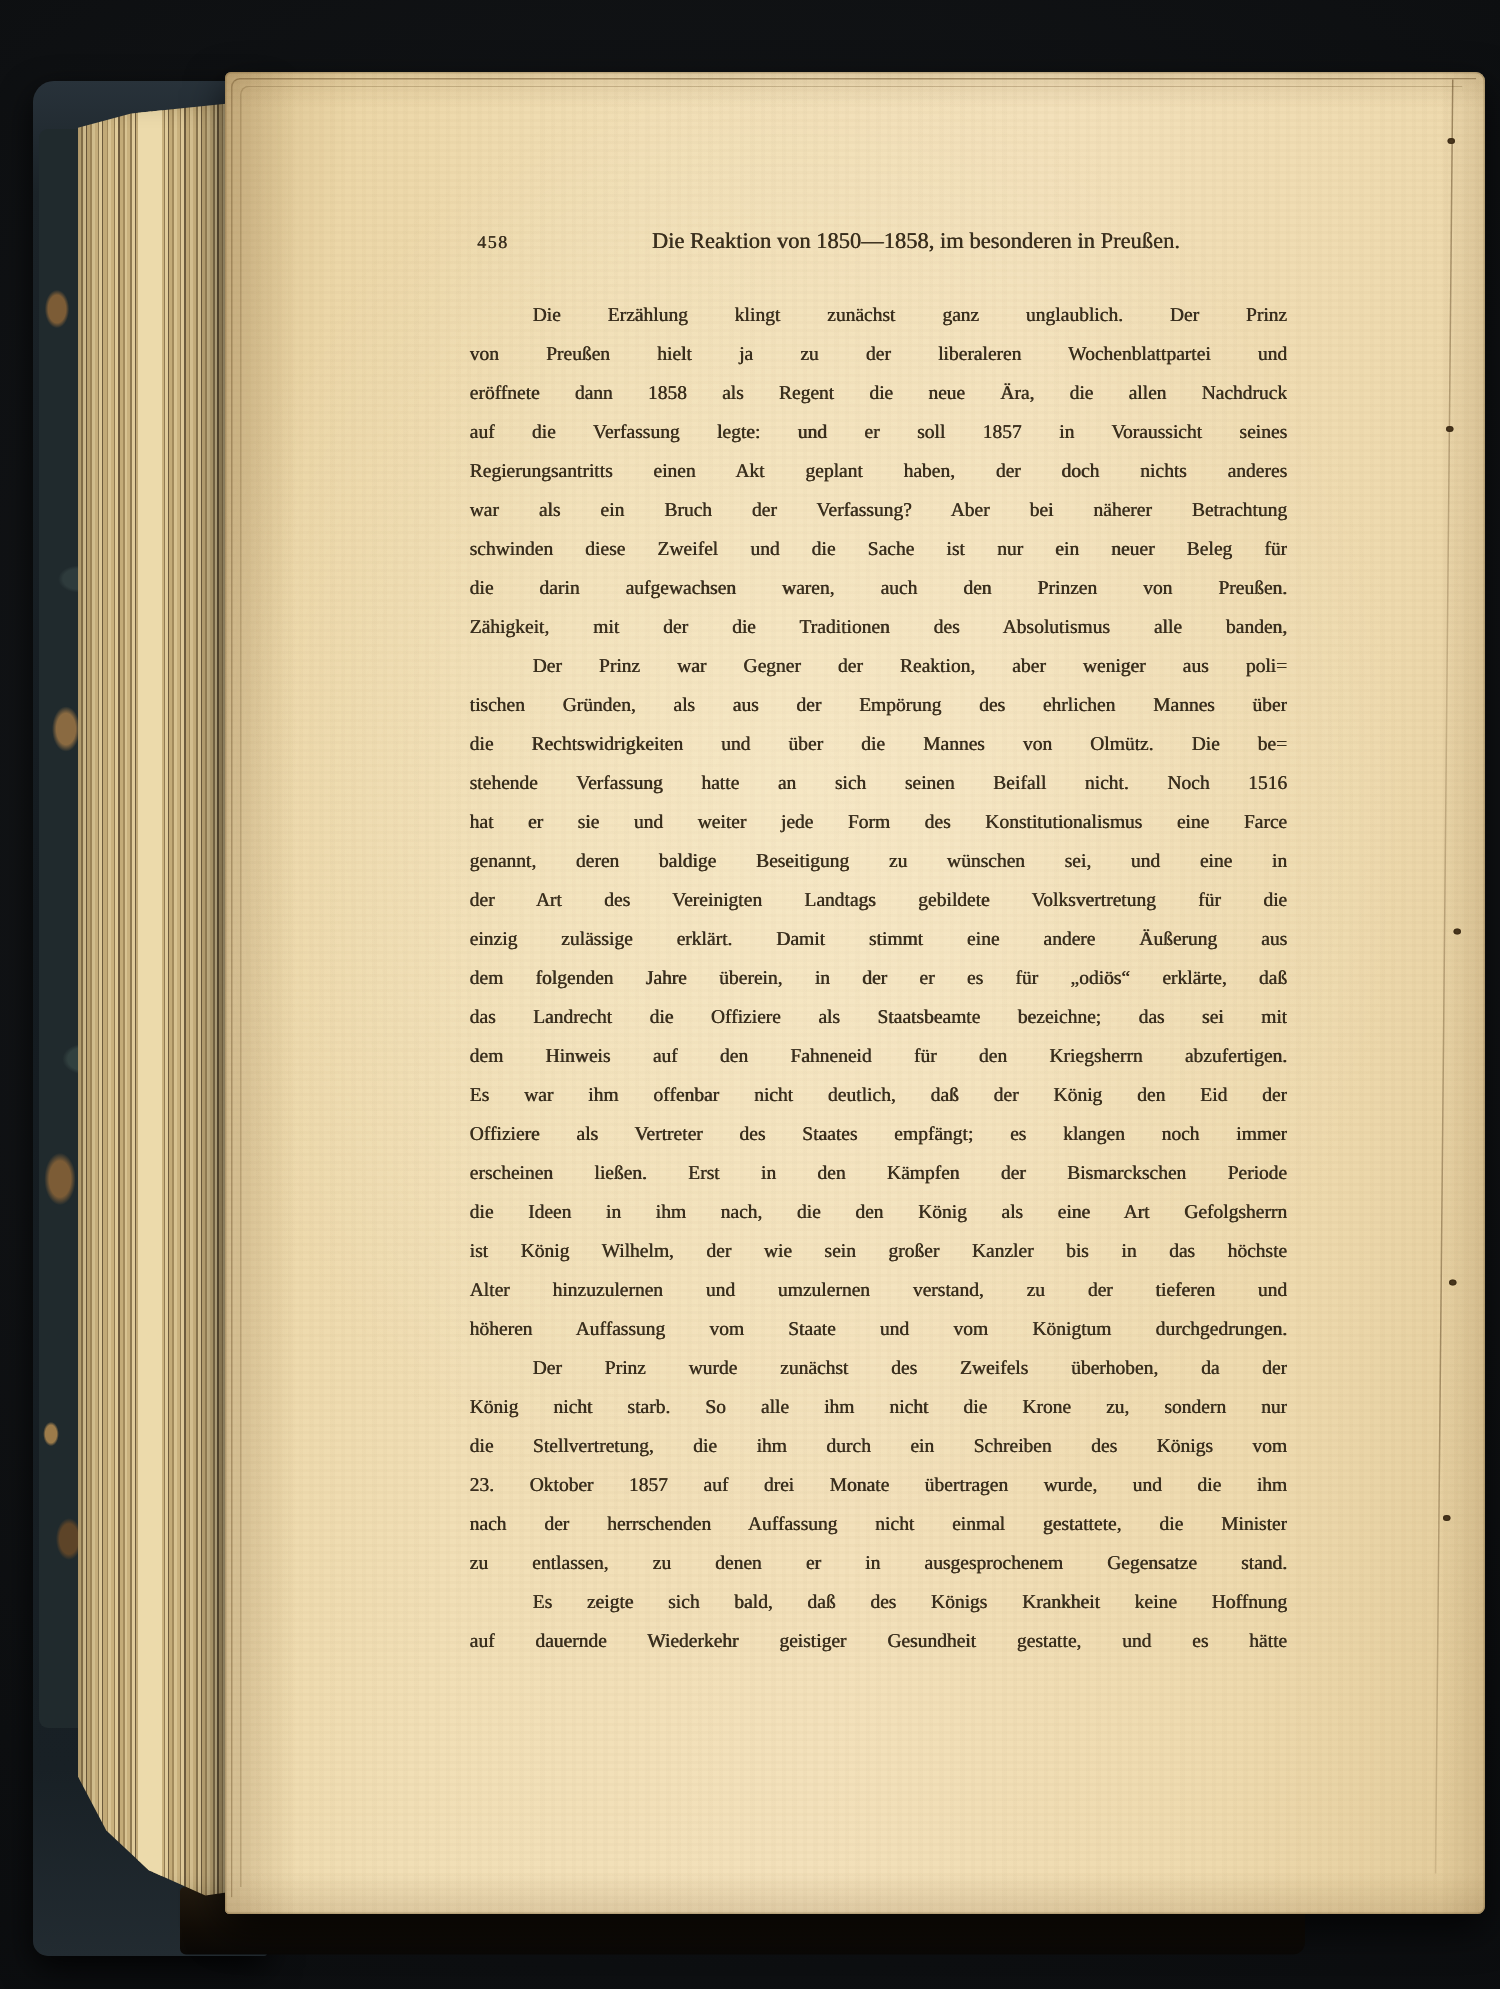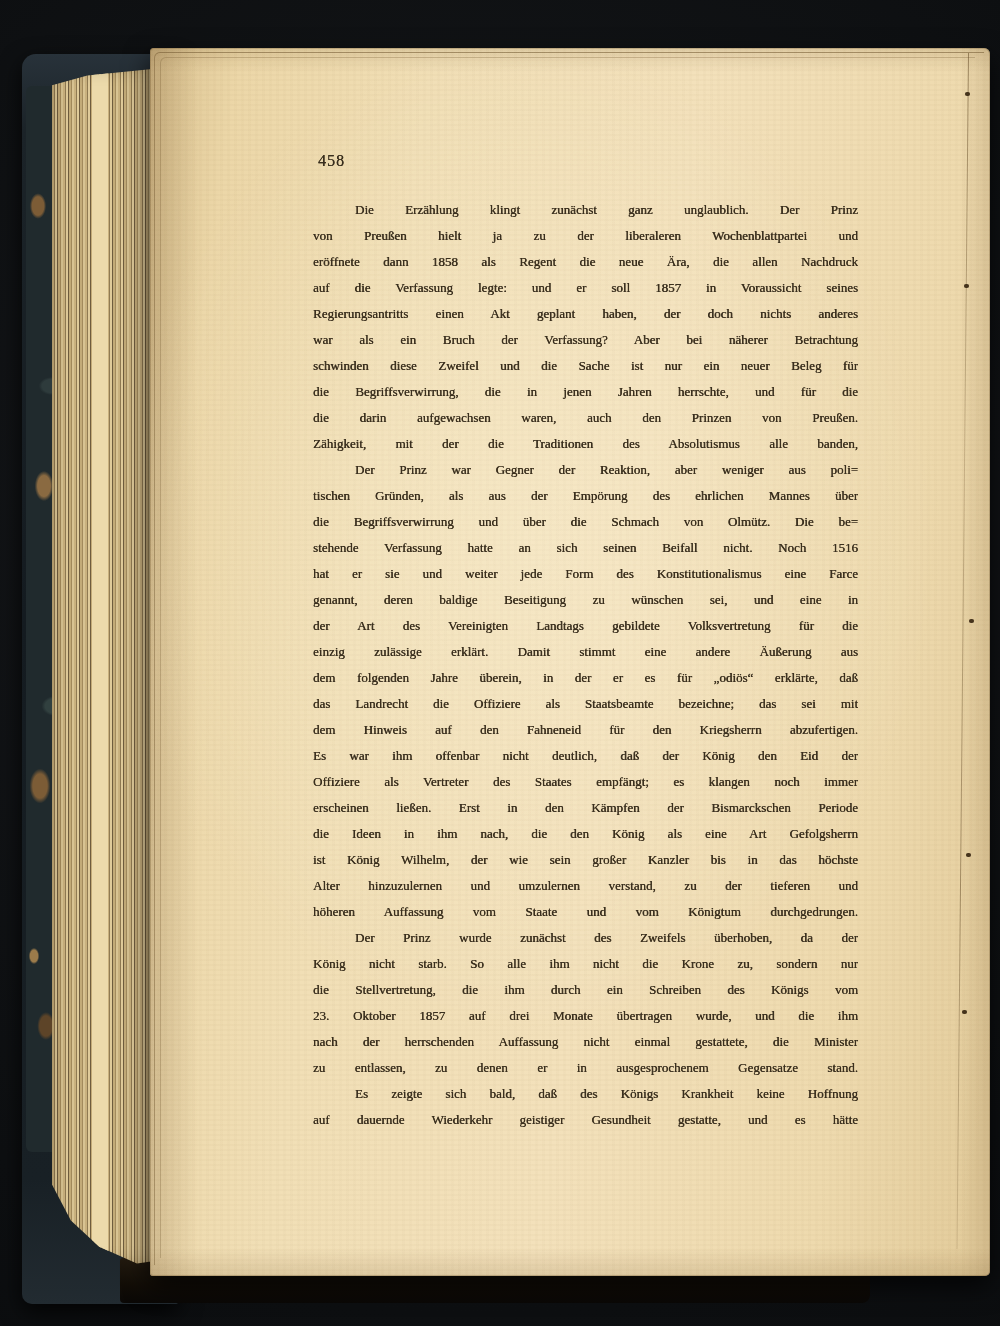--- a/index.html
+++ b/index.html
@@ -91,21 +91,21 @@
     background:#4a3820;box-shadow:inset 0 0 2px rgba(40,25,8,.9);}
   .hole.h1{left:815px;top:44px;}
   .hole.h2{left:814px;top:236px;}
   .hole.h3{left:819px;top:571px;}
   .hole.h4{left:816px;top:805px;}
   .hole.h5{left:812px;top:962px;}
   
   .text-block{position:absolute;left:163px;top:100px;width:545px;color:#3a2f1e;z-index:6;}
   .page-header{position:relative;height:26px;line-height:26px;font-size:15px;margin-bottom:23px;
     text-shadow:0.3px 0 0 currentColor;}
-  .page-number{position:absolute;left:5px;top:0;letter-spacing:1px;font-size:16px;}
+  .page-number{position:absolute;left:5px;top:0;letter-spacing:1px;font-size:12px;}
   .running-title{position:absolute;left:60px;right:10px;text-align:center;}
   .text-body{}
   .paragraph{}
   .line{
     height:26px;line-height:26px;font-size:13px;overflow:hidden;
     text-align:justify;text-align-last:justify;
     text-shadow:0.35px 0 0 currentColor;
   }
   .line.indent{padding-left:42px;}
 </style>
@@ -125,38 +125,38 @@
   <div class="crease"></div>
   <div class="hole h1"></div>
   <div class="hole h2"></div>
   <div class="hole h3"></div>
   <div class="hole h4"></div>
   <div class="hole h5"></div>
 
   <div class="text-block">
     <div class="page-header">
       <span class="page-number">458</span>
+      <span class="running-title">Die Reaktion von 1850—1858, im besonderen in Preußen.</span>
     </div>
     <div class="text-body">
         <div class="paragraph">
           <div class="line indent">Die Erzählung klingt zunächst ganz unglaublich. Der Prinz</div>
           <div class="line">von Preußen hielt ja zu der liberaleren Wochenblattpartei und</div>
           <div class="line">eröffnete dann 1858 als Regent die neue Ära, die allen Nachdruck</div>
           <div class="line">auf die Verfassung legte: und er soll 1857 in Voraussicht seines</div>
           <div class="line">Regierungsantritts einen Akt geplant haben, der doch nichts anderes</div>
           <div class="line">war als ein Bruch der Verfassung? Aber bei näherer Betrachtung</div>
           <div class="line">schwinden diese Zweifel und die Sache ist nur ein neuer Beleg für</div>
-          <div class="line">die Begriffsverwirrung, die in jenen Jahren herrschte, und für die</div>
           <div class="line">die darin aufgewachsen waren, auch den Prinzen von Preußen.</div>
           <div class="line">Zähigkeit, mit der die Traditionen des Absolutismus alle banden,</div>
         </div>
         <div class="paragraph">
           <div class="line indent">Der Prinz war Gegner der Reaktion, aber weniger aus poli=</div>
           <div class="line">tischen Gründen, als aus der Empörung des ehrlichen Mannes über</div>
-          <div class="line">die Begriffsverwirrung und über die Schmach von Olmütz. Die be=</div>
+          <div class="line">die Rechtswidrigkeiten und über die Mannes von Olmütz. Die be=</div>
           <div class="line">stehende Verfassung hatte an sich seinen Beifall nicht. Noch 1516</div>
           <div class="line">hat er sie und weiter jede Form des Konstitutionalismus eine Farce</div>
           <div class="line">genannt, deren baldige Beseitigung zu wünschen sei, und eine in</div>
           <div class="line">der Art des Vereinigten Landtags gebildete Volksvertretung für die</div>
           <div class="line">einzig zulässige erklärt. Damit stimmt eine andere Äußerung aus</div>
           <div class="line">dem folgenden Jahre überein, in der er es für „odiös“ erklärte, daß</div>
           <div class="line">das Landrecht die Offiziere als Staatsbeamte bezeichne; das sei mit</div>
           <div class="line">dem Hinweis auf den Fahneneid für den Kriegsherrn abzufertigen.</div>
           <div class="line">Es war ihm offenbar nicht deutlich, daß der König den Eid der</div>
           <div class="line">Offiziere als Vertreter des Staates empfängt; es klangen noch immer</div>

